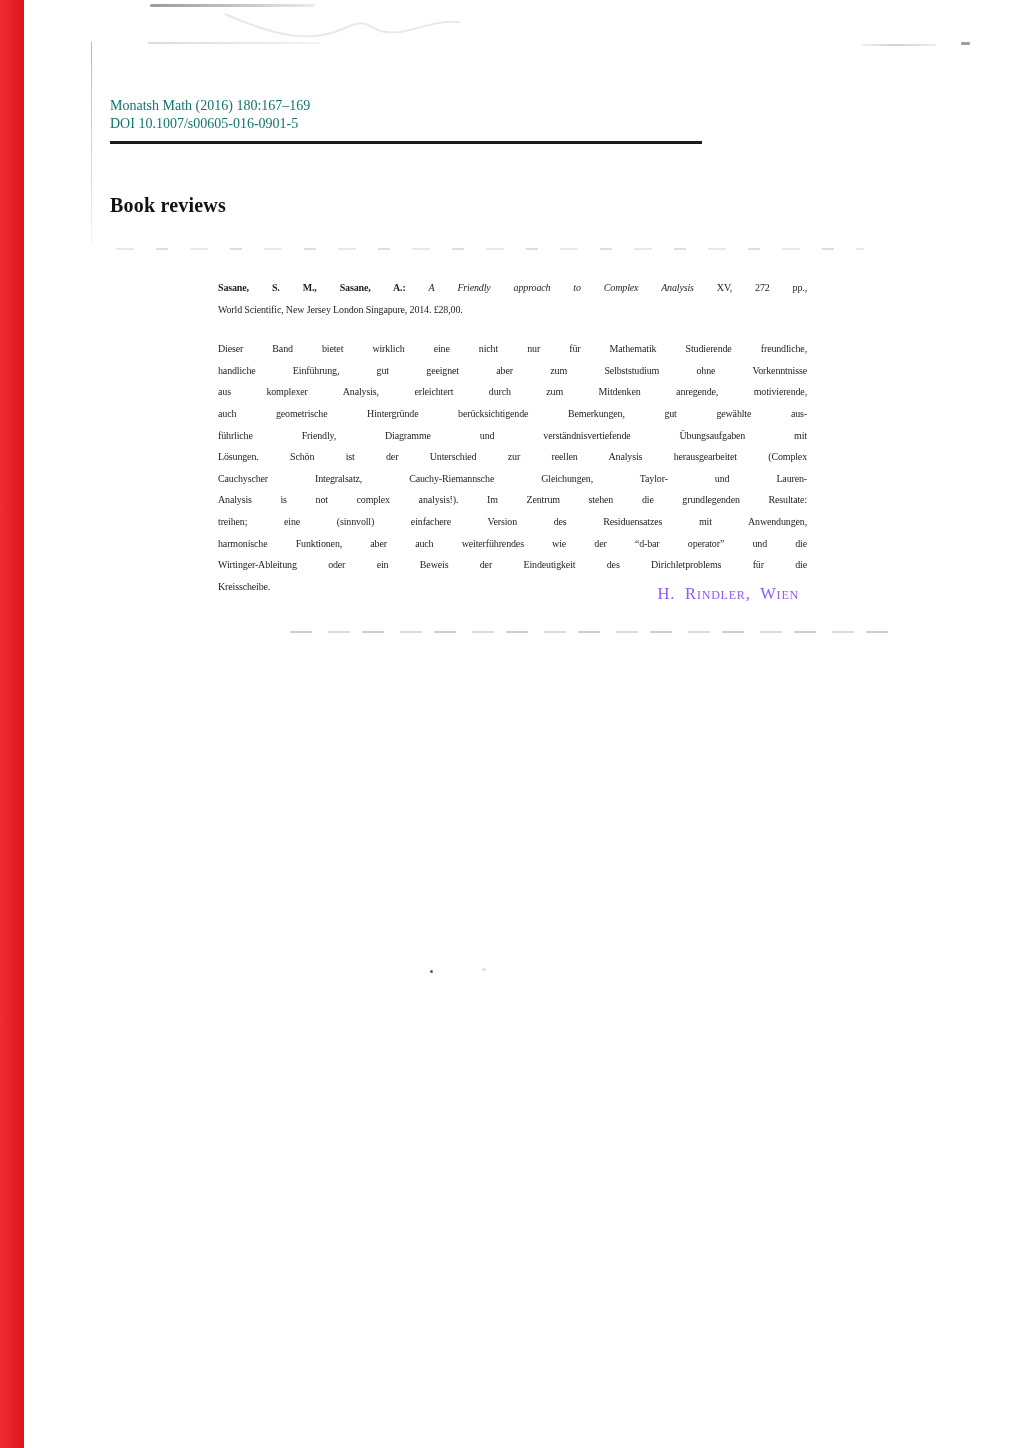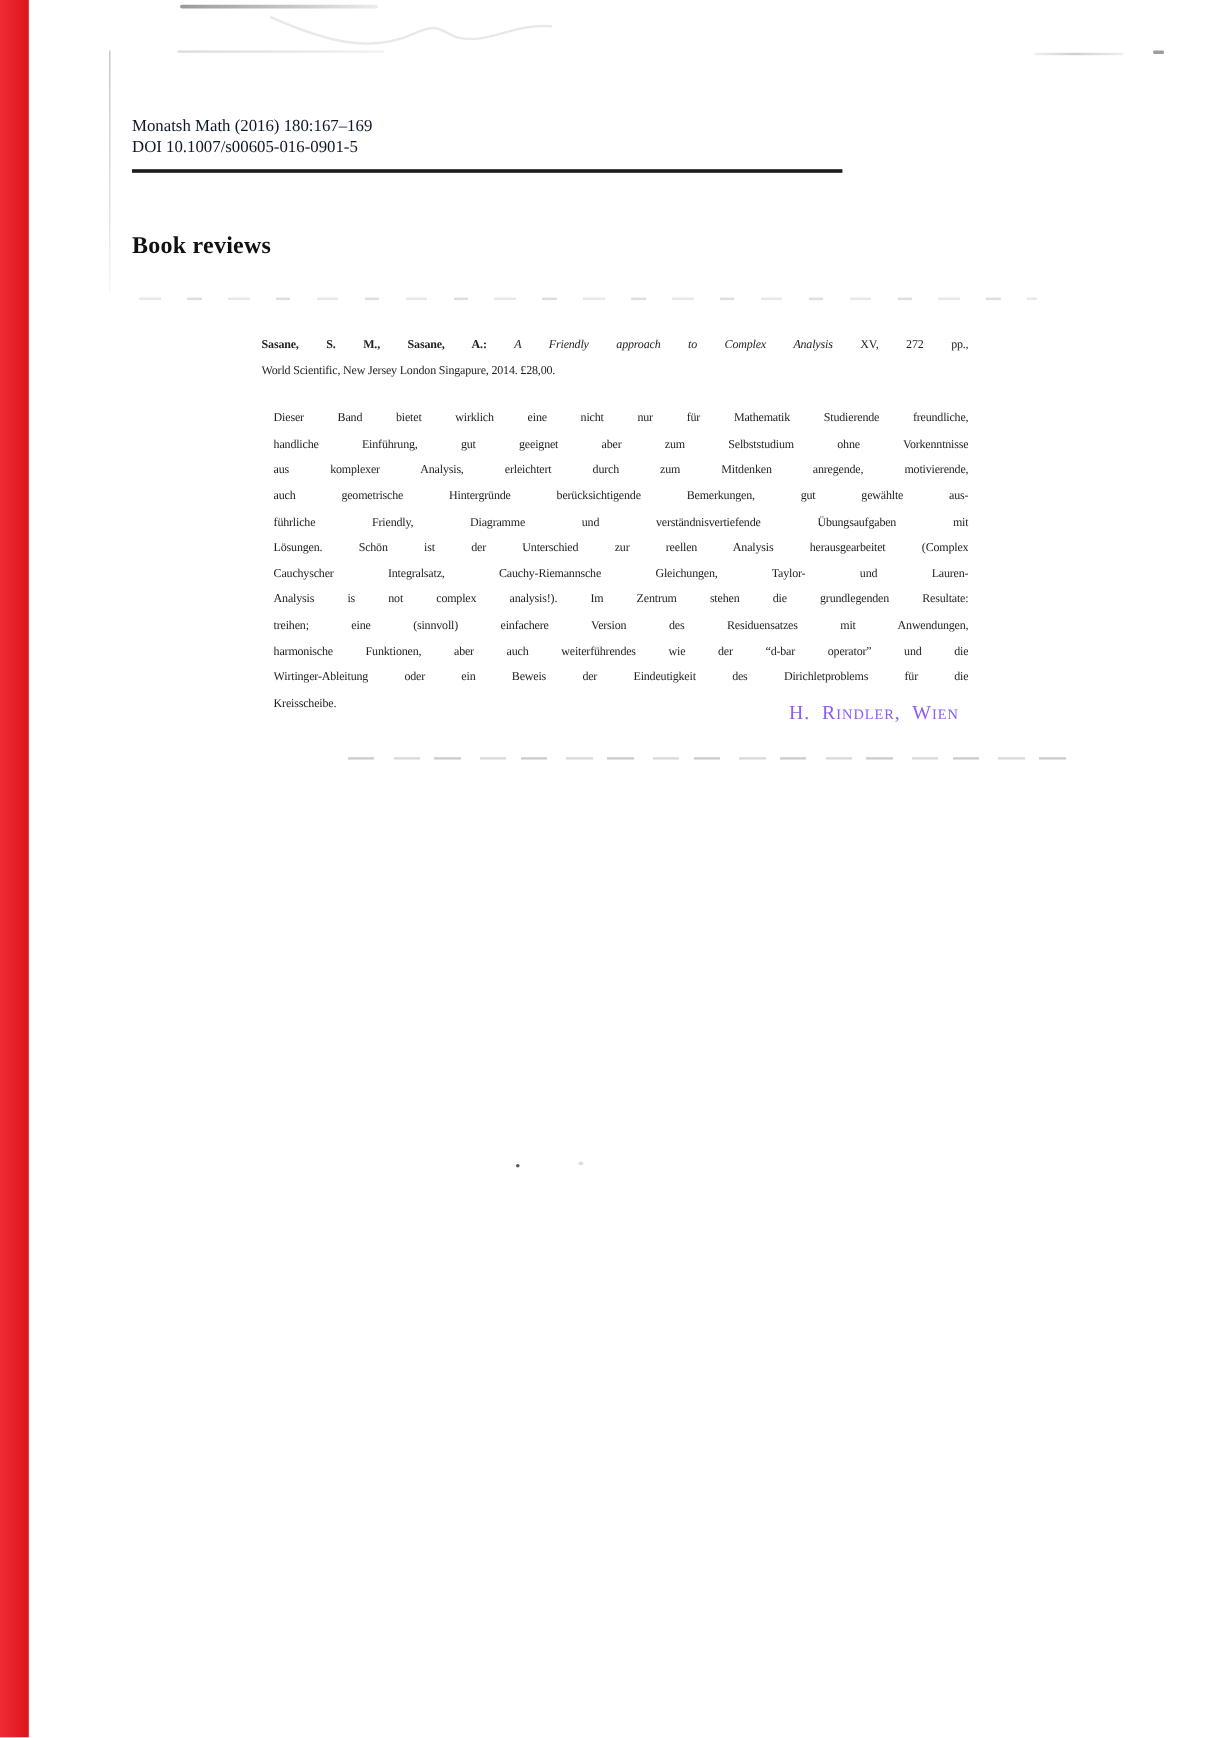--- a/index.html
+++ b/index.html
@@ -47,29 +47,29 @@
   }
   .streak-mid2 {
     left:290px; top:631px; width:604px; height:2px;
     background:repeating-linear-gradient(90deg,#cdcdcd 0 22px,transparent 22px 38px,#dadada 38px 60px,transparent 60px 72px);
   }
   .speck-dark { left:430px; top:970px; width:3px; height:3px; background:#5a5a5a; border-radius:50%; }
   .speck-light { left:482px; top:968px; width:4px; height:3px; background:#dedede; border-radius:50%; }
   .squiggle { left:215px; top:6px; }
 
   
-  .header-block { left:110px; top:97px; font-size:14px; line-height:17.5px; color:#0f172a; }
+  .header-block { left:110px; top:97px; font-size:14px; line-height:17.5px; color:#0f766e; }
   .rule { left:110px; top:141px; width:592px; height:2.5px; background:#1b1b1b; }
   .page-title { left:110px; top:194px; font-size:20px; font-weight:bold; letter-spacing:.2px; color:#111; }
 
   
   .review { left:218px; top:277px; width:589px; font-size:10px; letter-spacing:-0.15px; line-height:21.6px; color:#1e1e1e; }
   .jline { text-align:justify; text-align-last:justify; overflow:hidden; max-height:21.7px; }
   .plainline { text-align:left; }
-  .body-block { margin-top:18px;margin-left:10px; }
+  .body-block { margin-top:18px; }
   .b { font-weight:bold; }
   .i { font-style:italic; }
   .signature {
     left:218px; top:584px; width:581px;
     font-size:16.5px; text-align:right;
     font-variant:small-caps; letter-spacing:.8px; word-spacing:5px; color:#8b5cf6;
   }
 </style>
 </head>
 <body>

